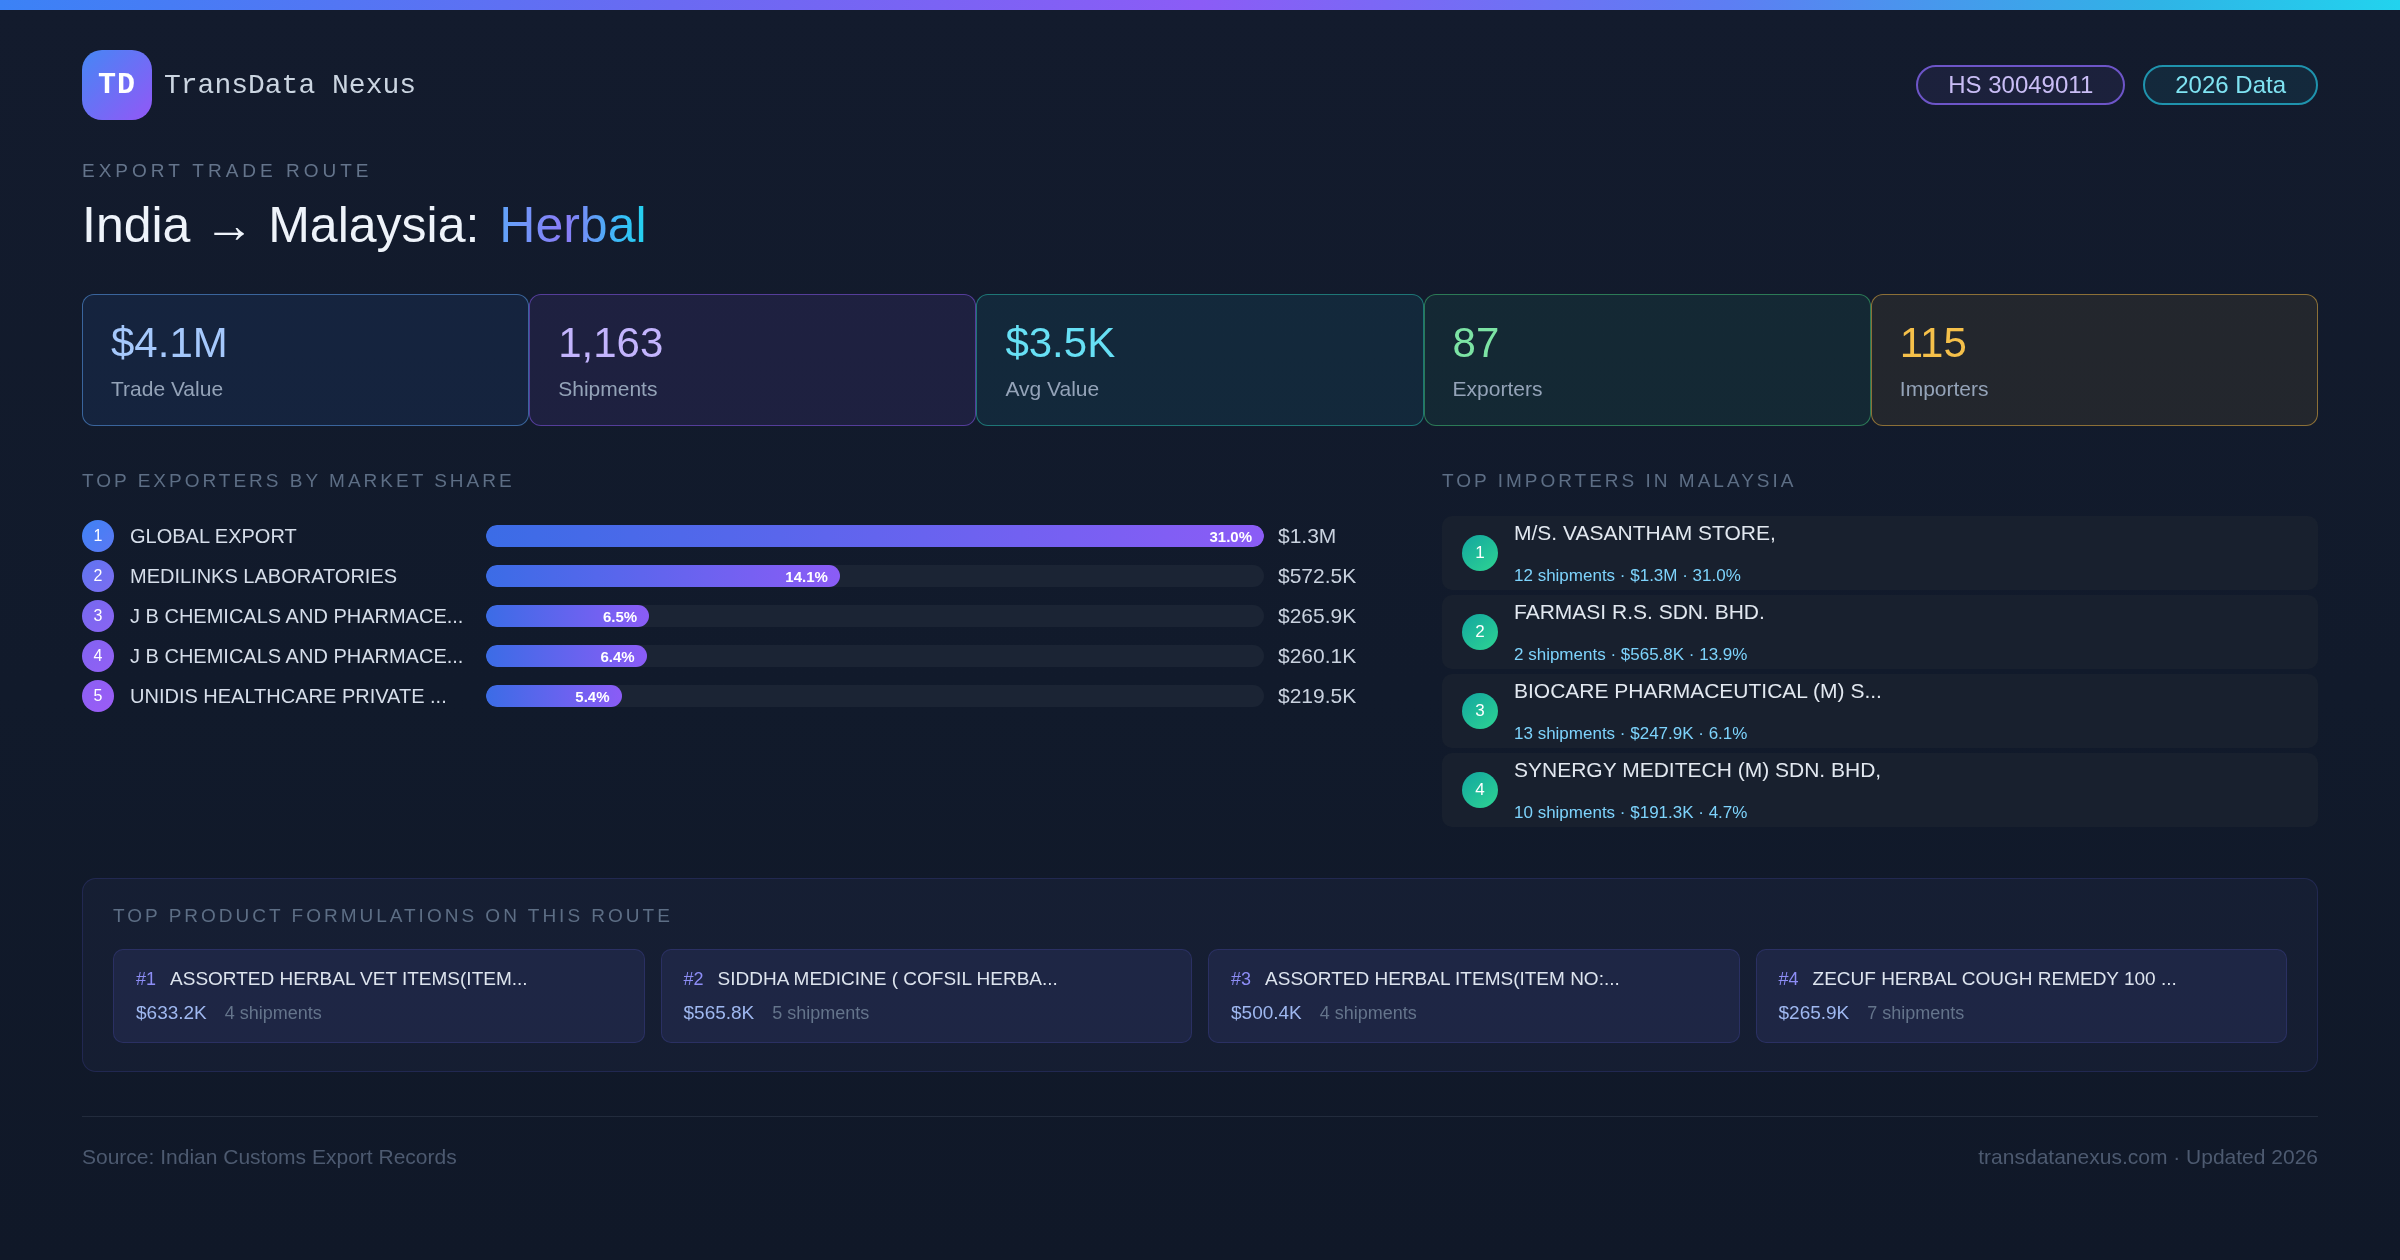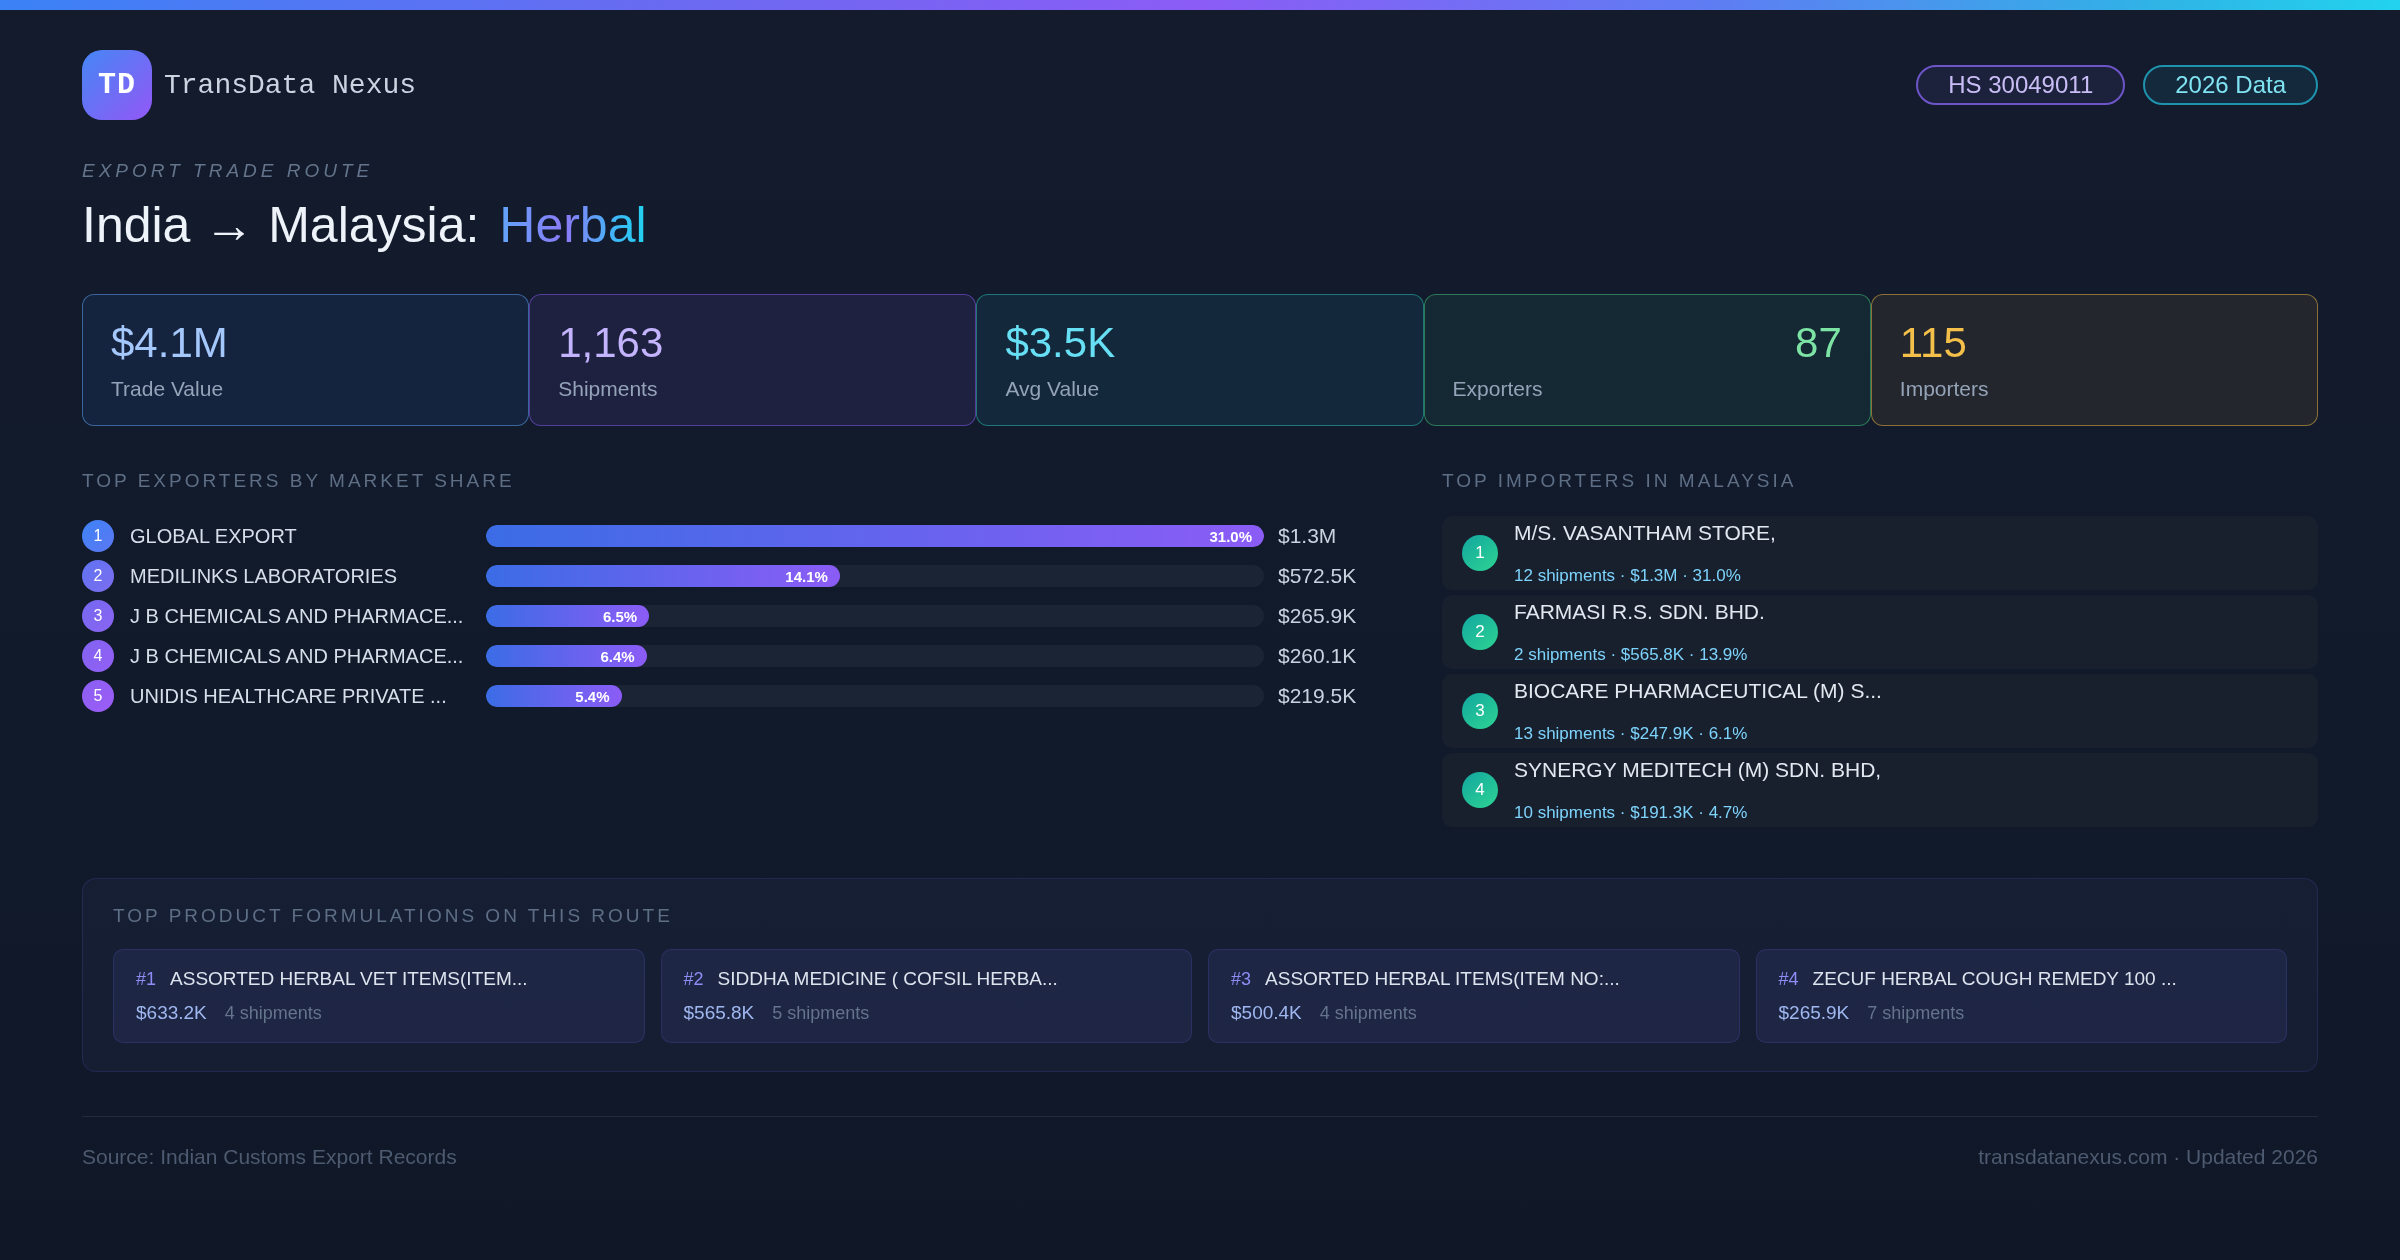--- a/index.html
+++ b/index.html
@@ -25,41 +25,41 @@
     display: flex; align-items: center; justify-content: center;
     letter-spacing: 1px;
   }
   .brand-name { font-size: 28px; color: #cbd5e1; }
   .badges { display: flex; gap: 18px; }
   .badge { border-radius: 999px; padding: 4px 30px; font-size: 24px; }
   .badge.hs   { border: 2px solid #6d55c8; color: #c9bdf5; background: rgba(109,85,200,0.10); }
   .badge.year { border: 2px solid #1f93ad; color: #7fe3f2; background: rgba(31,147,173,0.12); }
 
   
-  .eyebrow { margin-top: 40px; font-size: 19px; letter-spacing: 4px; color: #64748b; font-style: italic; }
+  .eyebrow { margin-top: 40px; font-size: 19px; letter-spacing: 4px; color: #64748b; }
   .title { margin-top: 14px; font-size: 50px; font-weight: 400; color: #eef3fa; }
   .title .accent {
     background: linear-gradient(90deg, #60a5fa 0%, #8b7bf7 45%, #38bdf8 82%, #22d3ee 100%);
     -webkit-background-clip: text; background-clip: text; color: transparent;
     margin-left: 6px;
   }
 
   
   .stats { display: flex; margin-top: 40px; }
   .stat { flex: 1; border-radius: 12px; padding: 24px 28px 24px; border: 1px solid transparent; }
   .stat .value { font-size: 42px; }
   .stat .label { font-size: 21px; color: #94a3b8; margin-top: 10px; }
   .stat.t-blue   { background: rgba(59,130,246,0.09);  border-color: rgba(96,165,250,0.50); }
   .stat.t-blue .value   { color: #a5c8fc; }
   .stat.t-purple { background: rgba(139,92,246,0.10);  border-color: rgba(139,92,246,0.50); }
   .stat.t-purple .value { color: #c3b4fd; }
   .stat.t-cyan   { background: rgba(34,211,238,0.08);  border-color: rgba(45,212,191,0.45); }
   .stat.t-cyan .value   { color: #67e0f5; }
   .stat.t-green  { background: rgba(52,211,153,0.08);  border-color: rgba(74,222,128,0.45); }
-  .stat.t-green .value  { color: #7ce3a4; text-align: right; }
+  .stat.t-green .value  { color: #7ce3a4; }
   .stat.t-amber  { background: rgba(245,185,66,0.08);  border-color: rgba(245,185,66,0.50); }
   .stat.t-amber .value  { color: #f5c04a; }
 
   
   .main { display: flex; gap: 60px; margin-top: 44px; }
   .section-title { font-size: 19px; letter-spacing: 3px; color: #5d6e85; }
 
   
   .exporters { width: 1300px; flex: none; }
   .exp-list { margin-top: 24px; }

